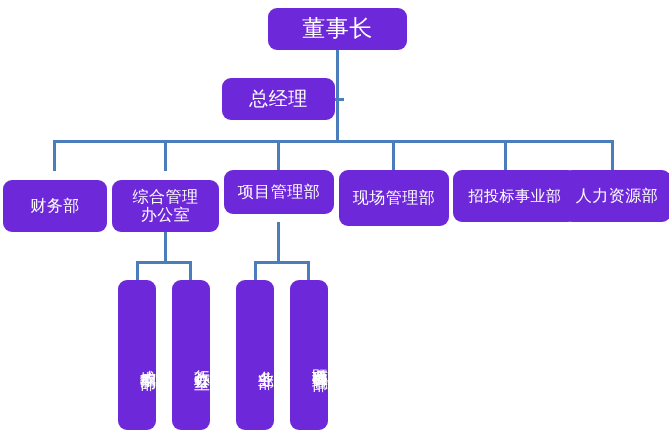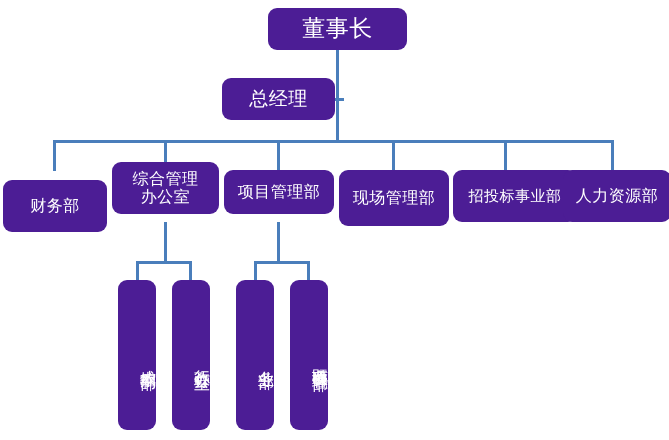--- a/index.html
+++ b/index.html
@@ -12,21 +12,21 @@
   }
   #chart {
     position: relative;
     width: 669px;
     height: 440px;
     background: #ffffff;
     overflow: hidden;
   }
   .node {
     position: absolute;
-    background: #4c1d95;
+    background: #6d28d9;
     border-radius: 9px;
     color: #ffffff;
     display: flex;
     align-items: center;
     justify-content: center;
     text-align: center;
     line-height: 1.12;
     box-sizing: border-box;
     z-index: 3;
     letter-spacing: 0.5px;
@@ -79,21 +79,21 @@
   <div class="conn" style="left:254px; top:261px; width:56px; height:3px;"></div>
   <div class="conn" style="left:254px; top:261px; width:3px; height:21px;"></div>
   <div class="conn" style="left:307px; top:261px; width:3px; height:21px;"></div>
 
   <div class="node lvl1" style="left:268px; top:8px; width:139px; height:42px;">董事长</div>
 
   <div class="node lvl2" style="left:212px; top:78px; width:113px; height:42px;margin-left:10px;">总经理</div>
 
   <div class="node lvl3" style="left:3px; top:180px; width:104px; height:52px;text-align:right;">财务部</div>
 
-  <div class="node lvl3" style="left:112px; top:162px; width:107px; height:52px;">
+  <div class="node lvl3" style="left:112px; top:180px; width:107px; height:52px;">
     <div style="display:flex; flex-direction:column; align-items:center;">
       <span>综合管理</span>
       <span>办公室</span>
     </div>
   </div>
 
   <div class="node lvl3" style="left:224px; top:170px; width:110px; height:44px;">项目管理部</div>
 
   <div class="node lvl3" style="left:339px; top:170px; width:110px; height:56px;">现场管理部</div>
 

